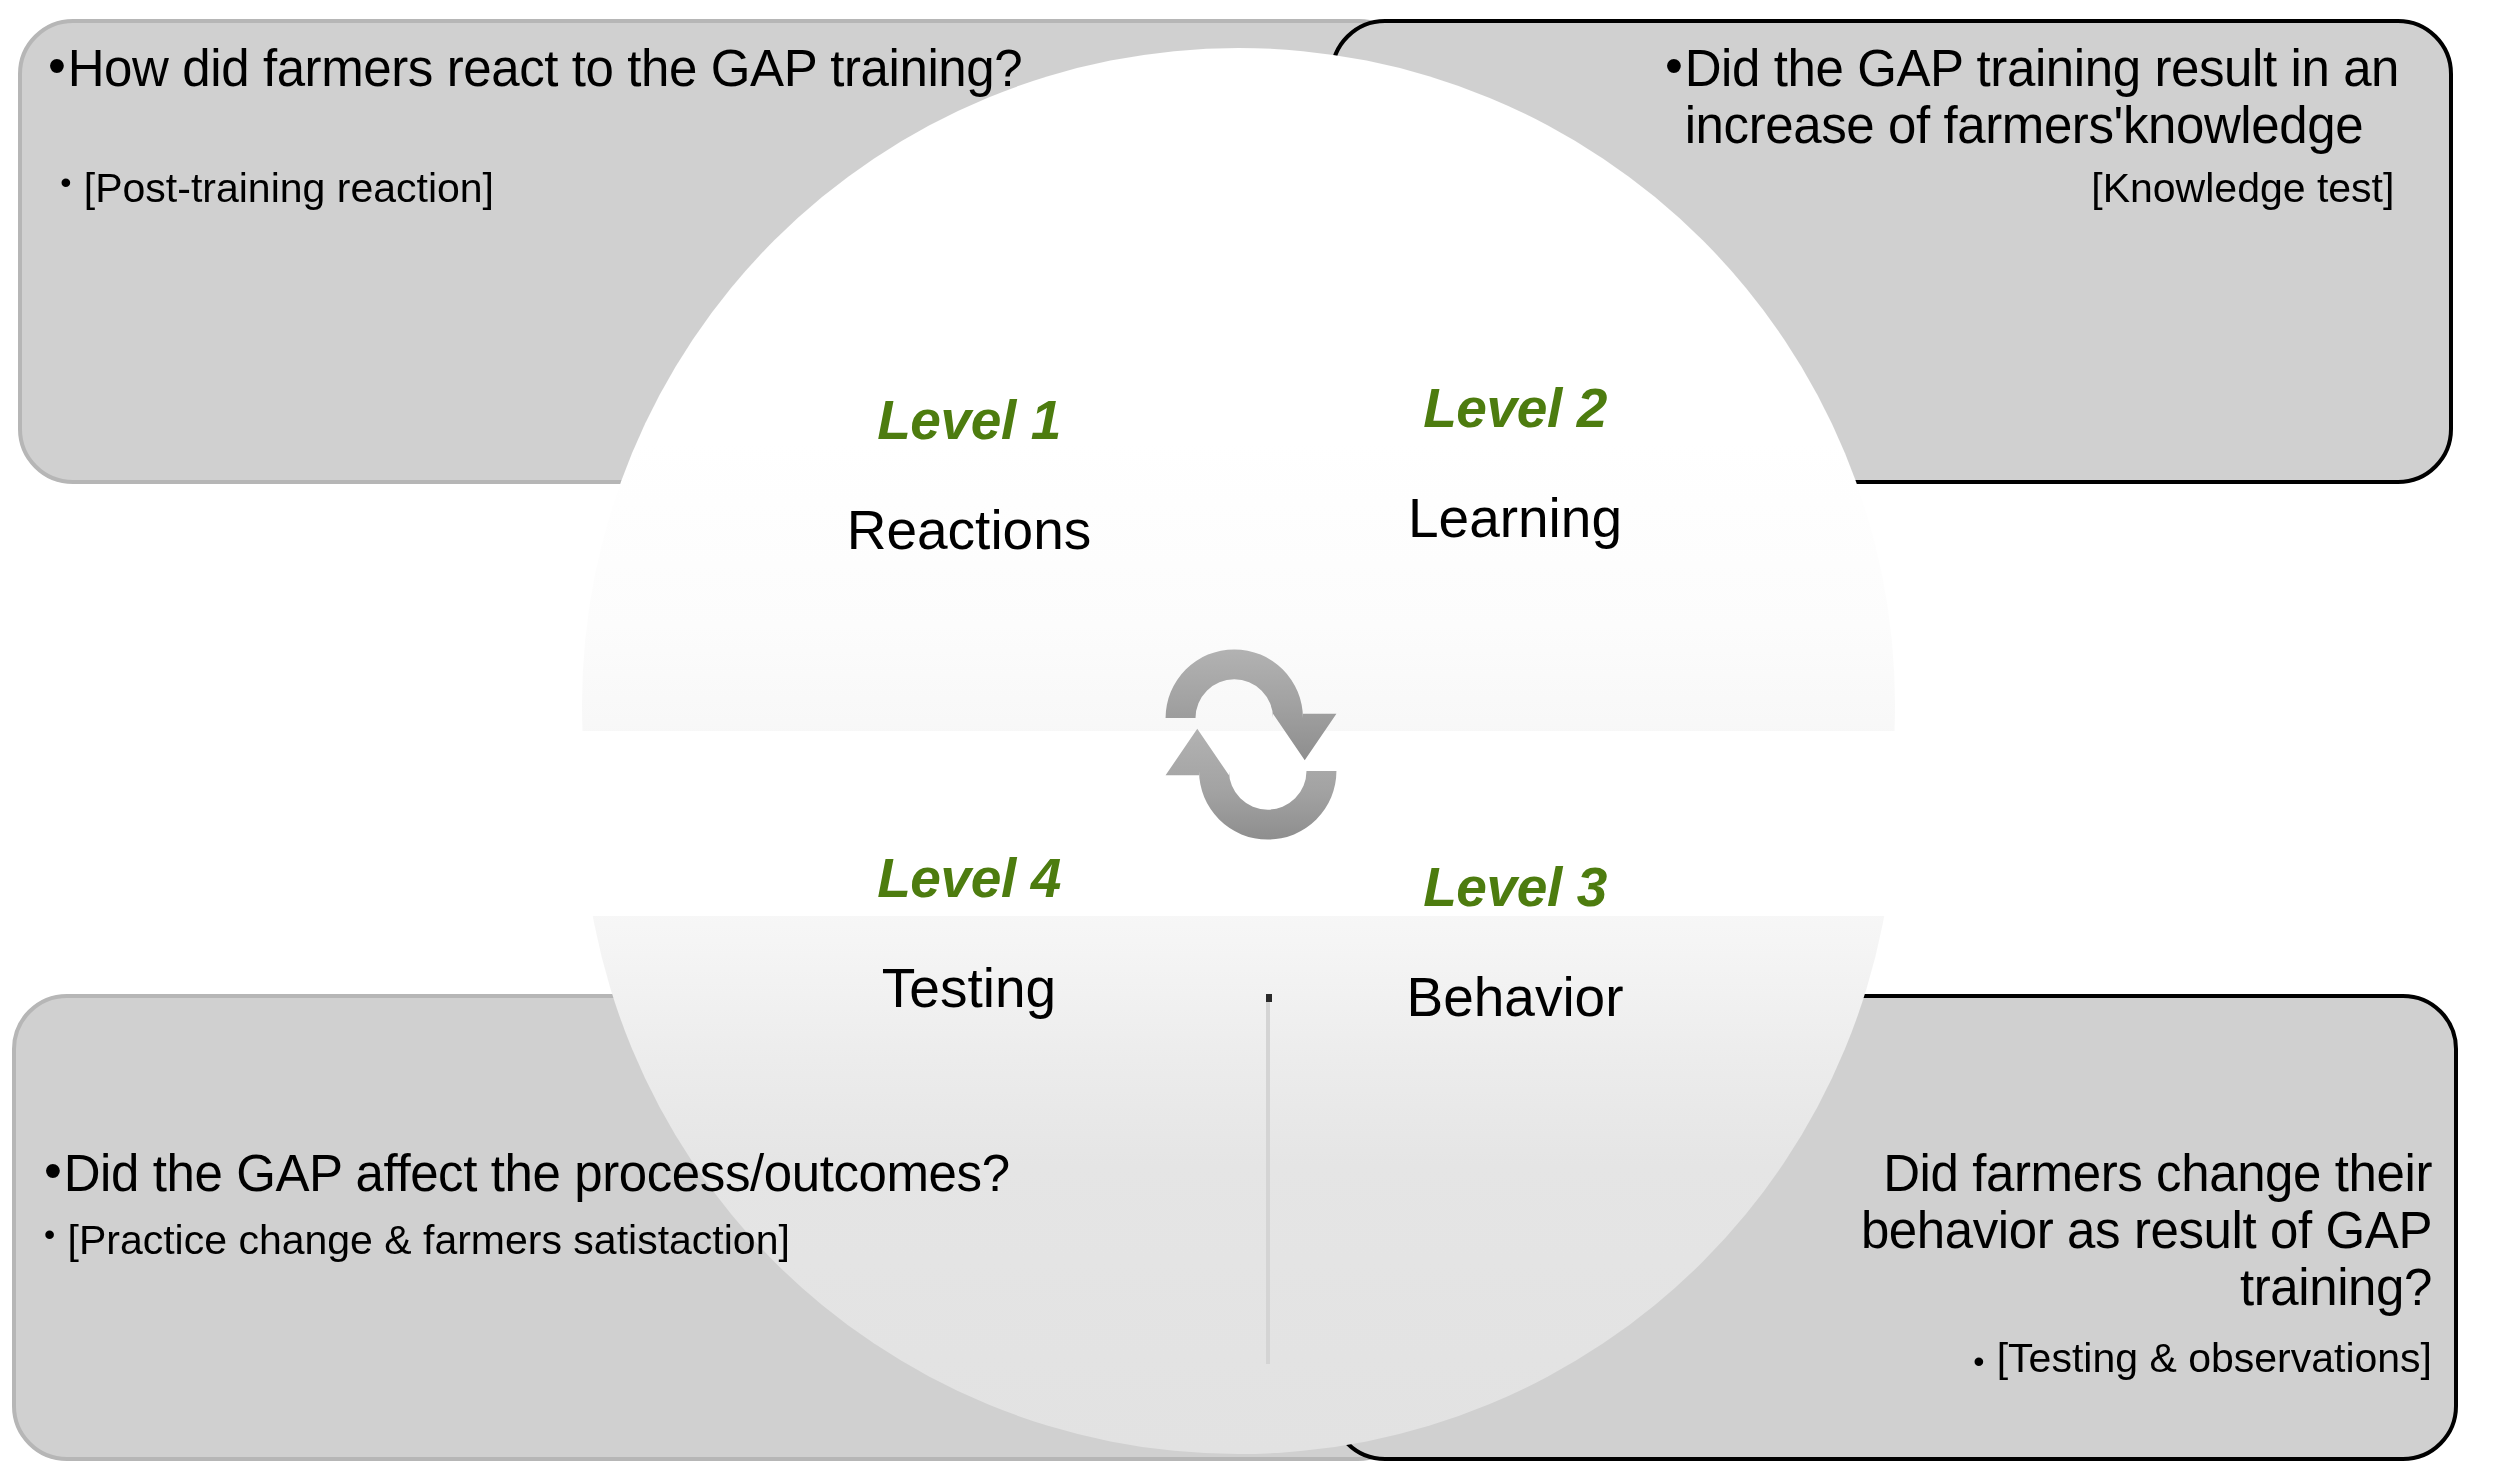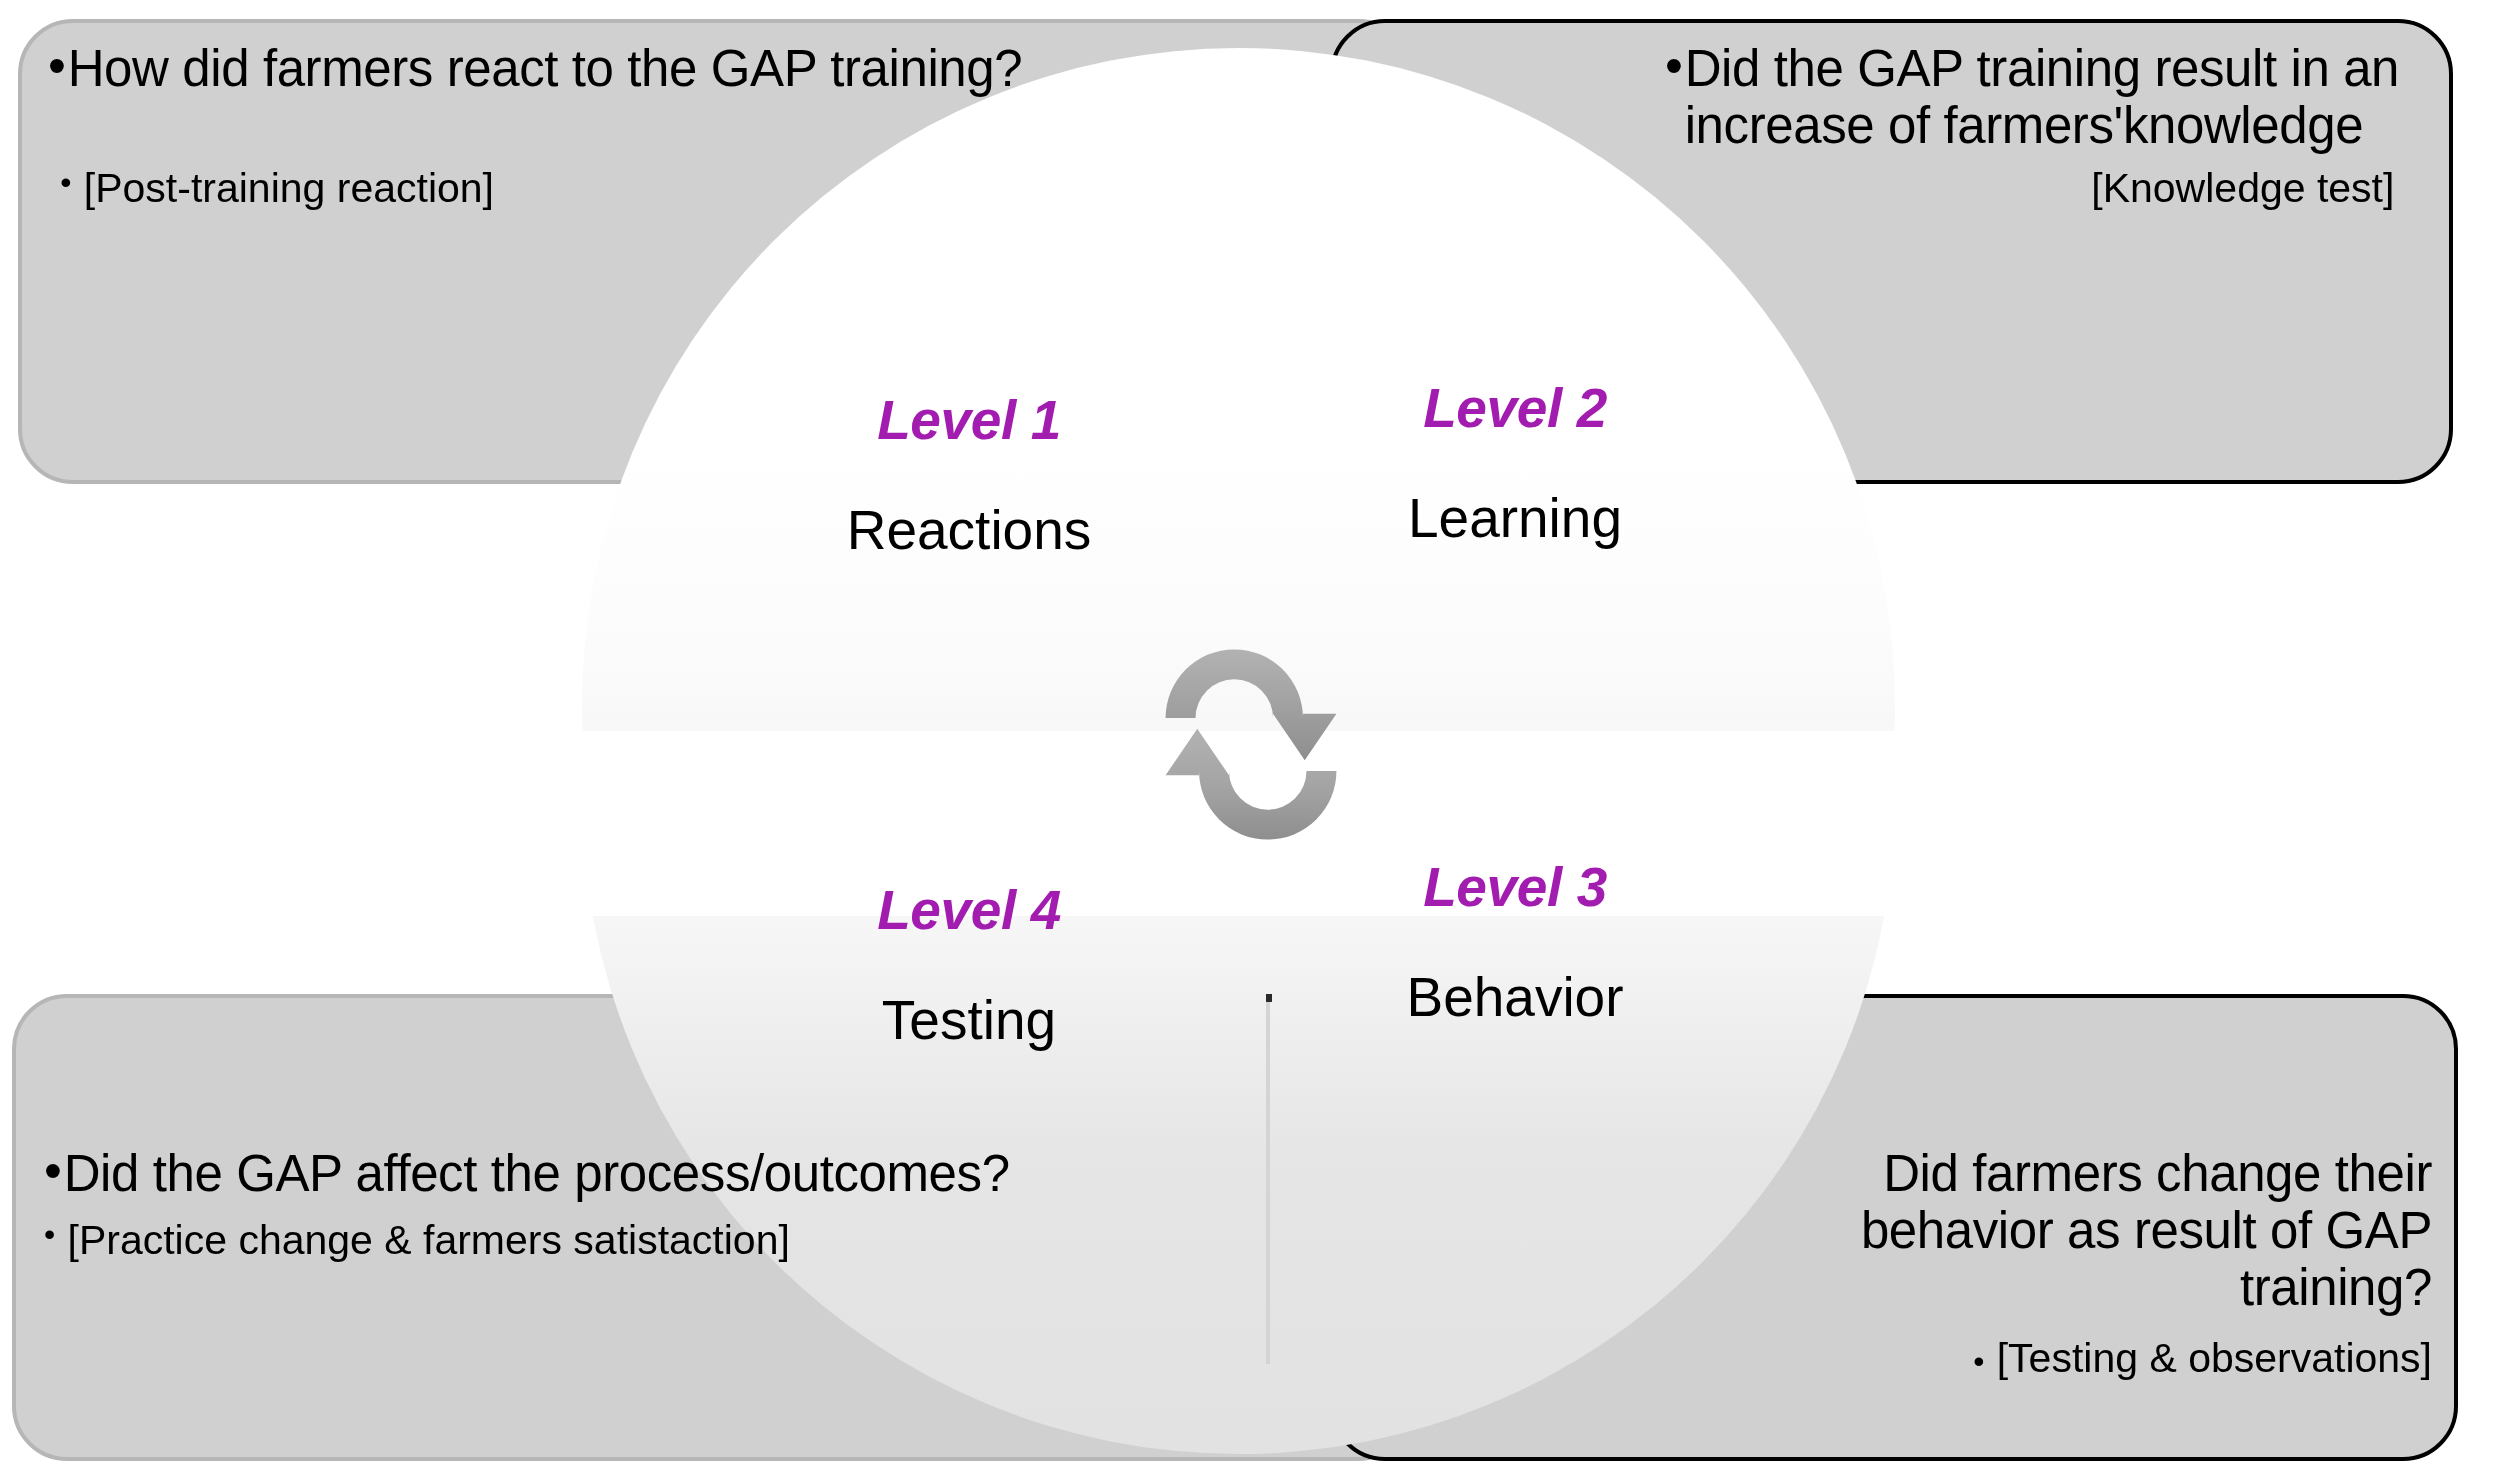--- a/index.html
+++ b/index.html
@@ -127,36 +127,36 @@
     background: #2a2a2a;
   }
 
   
   .lvl-group { position: absolute; z-index: 8; text-align: center; }
   .lvl-title {
     font-family: "Liberation Sans", sans-serif;
     font-size: 55px;
     font-weight: bold;
     font-style: italic;
-    color: #a21caf;
+    color: #4d7c0f;
     letter-spacing: -0.4px;
     margin: 0;
   }
   .lvl-word {
     font-family: "Liberation Sans", sans-serif;
     font-size: 55px;
     font-weight: 400;
     color: #000000;
     margin: 0;
   }
   .lvl-group .lvl-word { margin-top: 46px; }
 
   #lvl1 { left: 793px;  top: 388px;  width: 352px; }
   #lvl2 { left: 1339px; top: 376px;  width: 352px; }
-  #lvl4 { left: 793px;  top: 878px;  width: 352px; }
+  #lvl4 { left: 793px;  top: 846px;  width: 352px; }
   #lvl3 { left: 1339px; top: 855px;  width: 352px; }
 
   
   #cycle-arrows {
     position: absolute;
     z-index: 9;
     left: 1132px;
     top: 630px;
     width: 238px;
     height: 229px;

